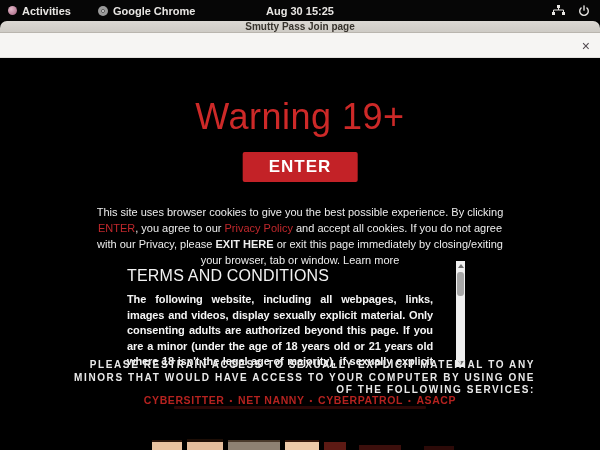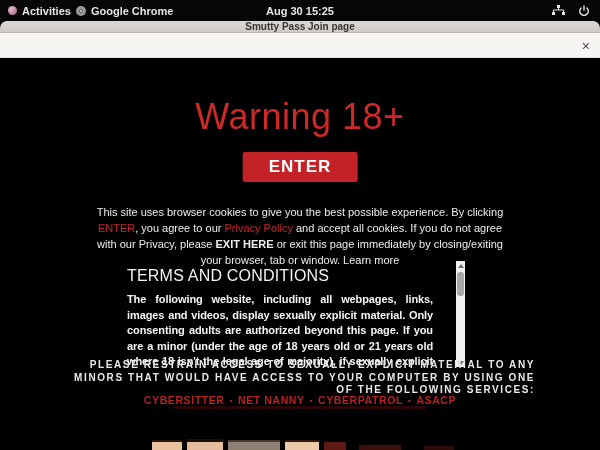--- a/index.html
+++ b/index.html
@@ -1,21 +1,21 @@
 <!DOCTYPE html>
 <html><head>
 <meta charset="utf-8">
 <style>
   html,body{margin:0;padding:0}
   body{width:600px;height:450px;overflow:hidden;background:#000;font-family:"Liberation Sans",sans-serif;position:relative}
 
   
   .topbar{position:absolute;top:0;left:0;width:600px;height:21px;background:#060606;color:#e8e6e3;
           font-size:11px;font-weight:700;display:flex;align-items:center}
-  .tb-left{display:flex;align-items:center;gap:5px;margin-left:8px}
+  .tb-left{display:flex;align-items:center;gap:27px;margin-left:8px}
   .tb-item{display:flex;align-items:center;gap:5px;cursor:default}
   .distro-dot{width:9px;height:9px;border-radius:50%;background:radial-gradient(circle at 35% 35%,#e3b9c9,#b77b95 70%,#8f5672)}
   .chrome-dot{width:10px;height:10px;border-radius:50%;background:#9a9a9a;position:relative}
   .chrome-dot::after{content:"";position:absolute;left:3px;top:3px;width:4px;height:4px;border-radius:50%;background:#e8e8e8;border:1px solid #555;box-sizing:border-box}
   .tb-clock{position:absolute;left:50%;transform:translateX(-50%)}
   .tb-right{position:absolute;right:10px;display:flex;gap:13px;align-items:center}
   .tb-right svg{display:block}
 
   
   .titlebar{position:absolute;top:21px;left:0;width:600px;height:12px;background:linear-gradient(#dbd8d3,#cecbc5);
@@ -116,21 +116,21 @@
 <div class="titlebar">
   <span>Smutty Pass Join page</span>
 </div>
 
 <div class="infobar">
   <span class="infobar-close">×</span>
 </div>
 
 <div class="content">
 
-  <div class="warn-title">Warning 18+</div>
+  <div class="warn-title">Warning 19+</div>
 
   <button class="enter-btn">ENTER</button>
 
   <div class="cookie">
     <span>This site uses browser cookies to give you the best possible experience. By clicking </span><span class="red-text">ENTER</span><span>, you agree to our </span><span class="red-text link">Privacy Policy</span><span> and accept all cookies. If you do not agree with our Privacy, please </span><span class="bold-text">EXIT HERE</span><span> or exit this page immediately by closing/exiting your browser, tab or window. </span><span class="link">Learn more</span>
   </div>
 
   <div class="terms-box">
     <div class="terms-inner">
       <div class="terms-heading">TERMS AND CONDITIONS</div>

